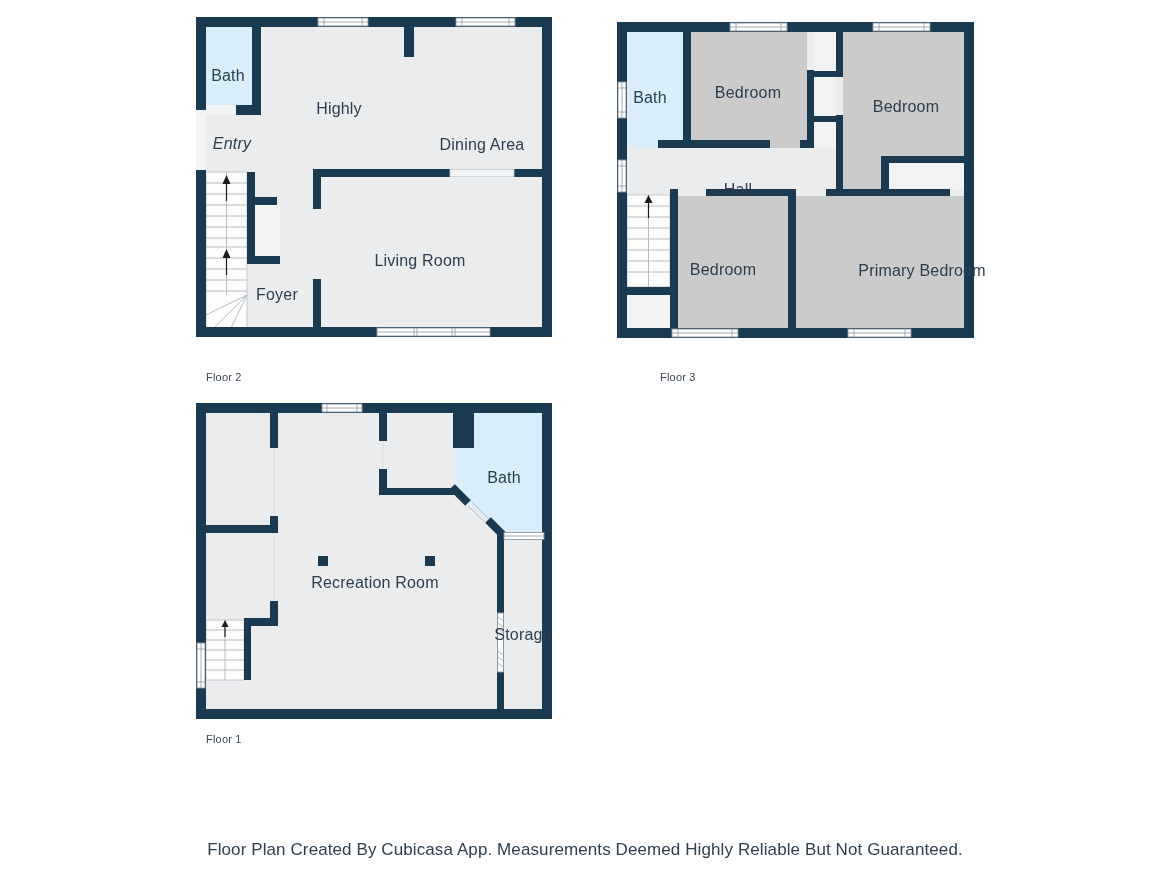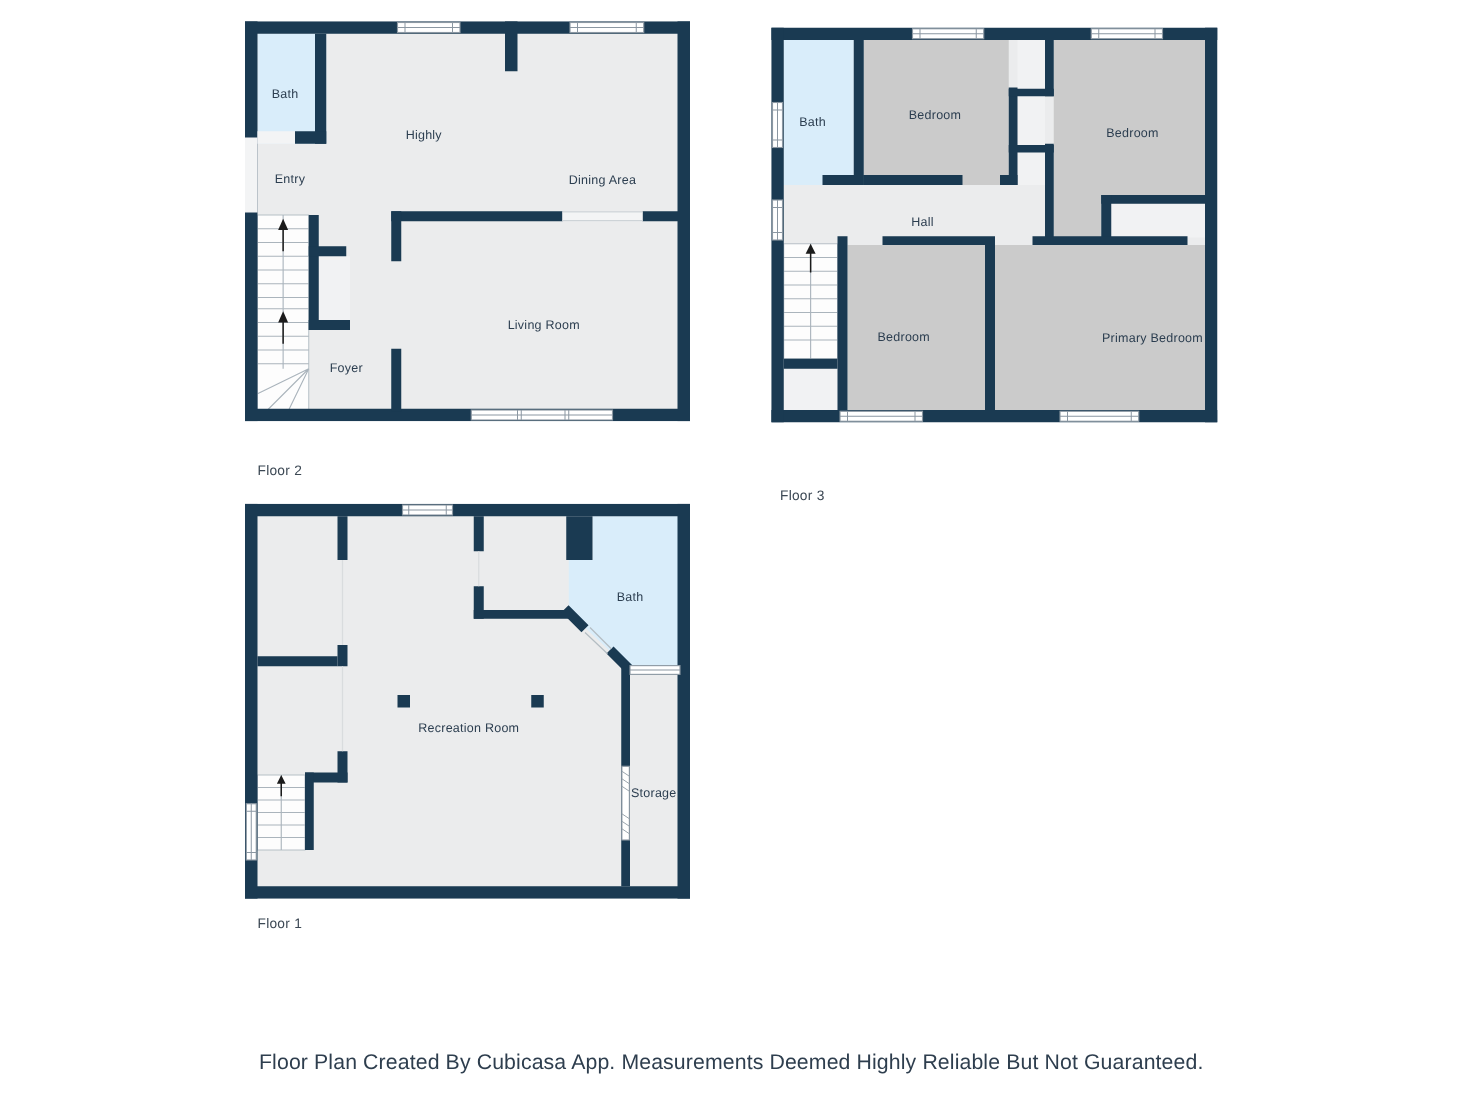--- a/index.html
+++ b/index.html
@@ -4,21 +4,21 @@
 <style>
   html,body{margin:0;padding:0;}
   body{
     width:1170px;height:878px;position:relative;background:#ffffff;
     font-family:"Liberation Sans", sans-serif;overflow:hidden;
   }
   .floor{position:absolute;}
   .floor svg{display:block;}
   .room-label{
     position:absolute;transform:translate(-50%,-50%);
-    font-size:10px;color:#2c3e50;letter-spacing:.2px;white-space:nowrap;
+    font-size:16px;color:#2c3e50;letter-spacing:.2px;white-space:nowrap;
   }
   .floor-caption{
     position:absolute;font-size:11px;color:#3c4854;letter-spacing:.2px;white-space:nowrap;
   }
   .footer{
     position:absolute;left:0;right:0;top:840px;text-align:center;
     font-size:17px;color:#2e3e4e;letter-spacing:.1px;
   }
   
   .w{fill:#1a3a52;}                 
@@ -86,22 +86,22 @@
         <path class="win-line" d="M122,5H172 M128,1V9 M166,1V9"></path>
       <rect class="win" x="260" y="1" width="59" height="8"></rect>
         <path class="win-line" d="M260,5H319 M266,1V9 M313,1V9"></path>
       <rect class="win" x="181" y="311" width="113" height="8"></rect>
         <path class="win-line" d="M181,315H294 M218,311V319 M221,311V319 M256,311V319 M259,311V319"></path>
     </g>
   </svg>
   <div class="room-label" style="left:32px;top:59px;">Bath</div>
   <div class="room-label" style="left:143px;top:92px;">Highly</div>
   <div class="room-label" style="left:286px;top:91px;margin-top:37px;">Dining Area</div>
-  <div class="room-label" style="left:36px;top:127px;">Entry</div>
-  <div class="room-label" style="left:239px;top:244px;">Living Room</div>
+  <div class="room-label" style="left:36px;top:127px;font-style:italic;">Entry</div>
+  <div class="room-label" style="left:224px;top:244px;">Living Room</div>
   <div class="room-label" style="left:81px;top:278px;">Foyer</div>
 </div>
 <div class="floor-caption" style="left:206px;top:371px;text-align:center;">Floor 2</div>
 
 <div class="floor" style="left:617px;top:22px;width:357px;height:316px;">
   <svg viewBox="0 0 357 316" width="357" height="316">
 
     <rect class="rm" x="4" y="4" width="349" height="308"></rect>
     <rect class="bed" x="74" y="10" width="116" height="116"></rect>
     <rect class="bed" x="226" y="10" width="121" height="124"></rect>
@@ -154,25 +154,25 @@
         <path class="win-line" d="M5,138V170 M1,144H9 M1,164H9"></path>
       <rect class="win" x="55" y="307" width="66" height="8"></rect>
         <path class="win-line" d="M55,311H121 M61,307V315 M115,307V315"></path>
       <rect class="win" x="231" y="307" width="63" height="8"></rect>
         <path class="win-line" d="M231,311H294 M237,307V315 M288,307V315"></path>
     </g>
   </svg>
   <div class="room-label" style="left:33px;top:76px;">Bath</div>
   <div class="room-label" style="left:131px;top:71px;">Bedroom</div>
   <div class="room-label" style="left:289px;top:85px;">Bedroom</div>
-  <div class="room-label" style="left:121px;top:156px;text-align:center;">Hall</div>
+  <div class="room-label" style="left:121px;top:168px;text-align:center;">Hall</div>
   <div class="room-label" style="left:106px;top:248px;">Bedroom</div>
   <div class="room-label" style="left:261px;top:249px;margin-left:44px;">Primary Bedroom</div>
 </div>
-<div class="floor-caption" style="left:624px;top:371px;margin-top:20px;">Floor 3</div>
+<div class="floor-caption" style="left:660px;top:371px;">Floor 3</div>
 
 <div class="floor" style="left:196px;top:403px;width:356px;height:316px;">
   <svg viewBox="0 0 356 316" width="356" height="316">
 
     <rect class="rm" x="4" y="4" width="348" height="308"></rect>
     <polygon class="bath" points="278,10 349,10 349,129 304,129 259,87 259,45 278,45"></polygon>
 
     <g>
       <rect class="stair-box" x="10" y="217" width="38" height="60"></rect>
       <path class="tread" d="M10,227H48 M10,237H48 M10,247H48 M10,257H48 M10,267H48 M29,217V277"></path>

